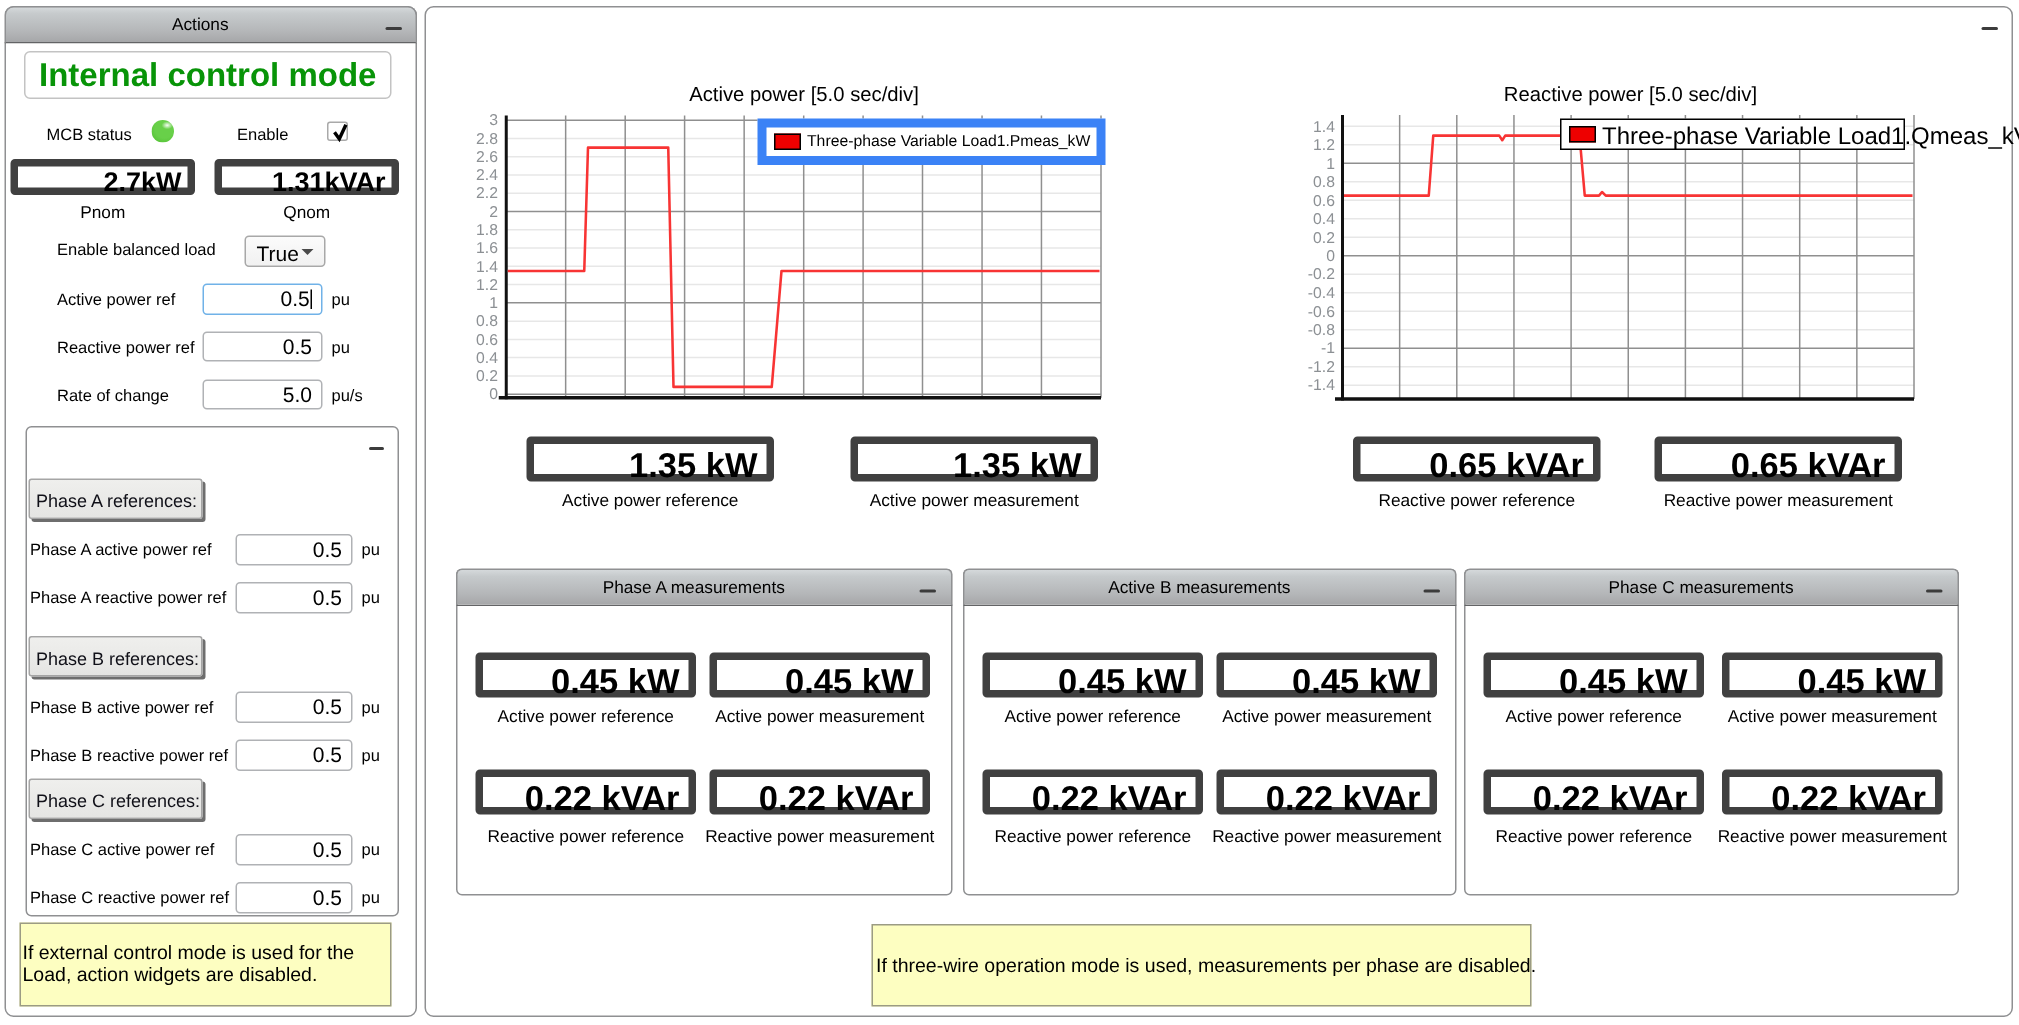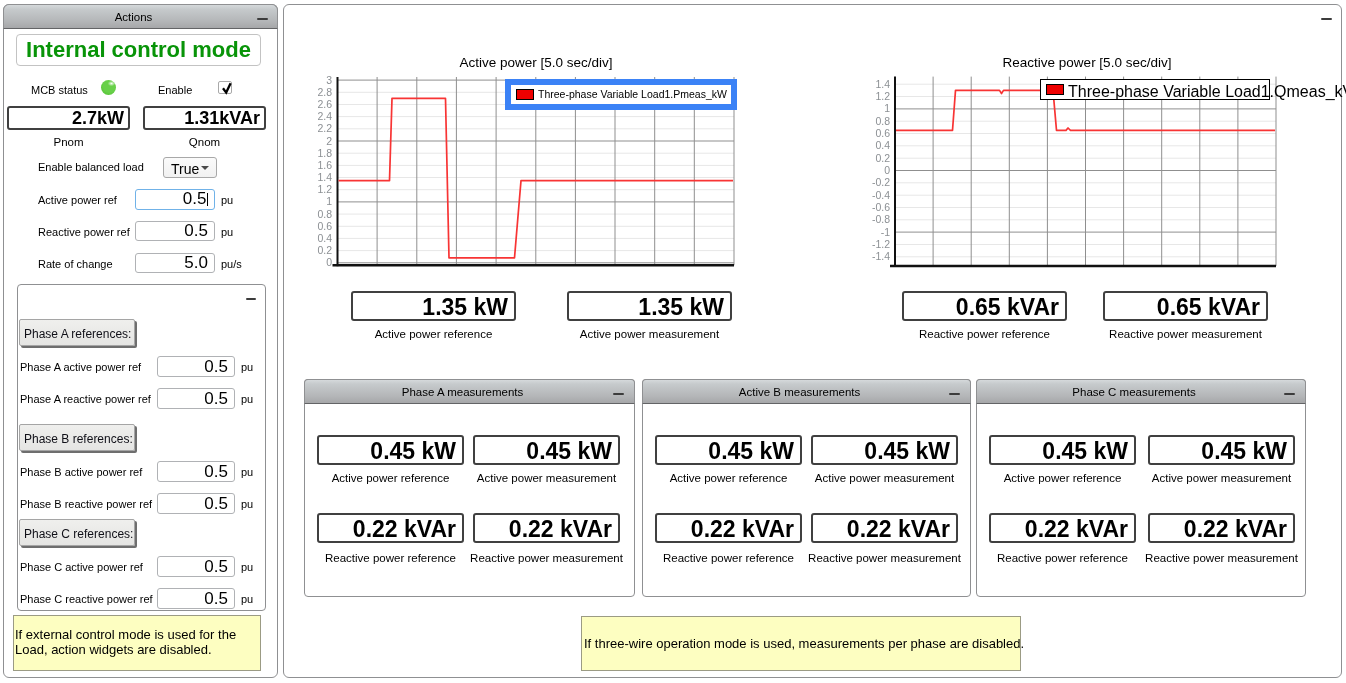--- a/index.html
+++ b/index.html
@@ -1,24 +1,24 @@
 <!DOCTYPE html>
 <html><head>
 <meta charset="utf-8">
 <style>
 html,body{margin:0;padding:0;}
 body{width:1346px;height:683px;background:#fff;font-family:"Liberation Sans",sans-serif;position:relative;overflow:hidden;}
 .abs{position:absolute;}
 .panel{position:absolute;background:#fff;border:1px solid #8f9092;border-radius:6px;}
 .phead{position:absolute;left:-1px;right:-1px;top:-1px;height:25px;border:1px solid #8f9092;border-bottom:1px solid #636466;border-radius:6px 6px 0 0;background:linear-gradient(180deg,#d5d9db 0%,#c6cacc 18%,#b4b6b8 70%,#a6a7a9 100%);text-align:center;font-size:11.5px;line-height:25px;color:#000;padding-right:14px;box-sizing:border-box;}
 .minus{position:absolute;width:11px;height:2.6px;background:#3c3c3c;border-radius:1px;}
-.vbox{position:absolute;background:#fff;border:2px solid #404040;border-radius:3px;font-weight:bold;text-align:right;color:#000;box-sizing:border-box;}
+.vbox{position:absolute;background:#fff;border:5px solid #404040;border-radius:3px;font-weight:bold;text-align:right;color:#000;box-sizing:border-box;}
 .lblc{position:absolute;font-size:11.5px;text-align:center;color:#000;white-space:nowrap;}
 .lbl{position:absolute;font-size:11px;color:#000;white-space:nowrap;}
-.inp{position:absolute;background:#fff;border:1px solid #b0b2b5;border-radius:3px;font-size:17px;text-align:right;box-sizing:border-box;padding-right:6px;}
+.inp{position:absolute;background:#fff;border:1px solid #b0b2b5;border-radius:3px;font-size:14px;text-align:right;box-sizing:border-box;padding-right:6px;}
 .btn3d{position:absolute;background:linear-gradient(#efefed,#e5e5e3);border:1px solid #a5a5a5;box-shadow:2px 2px 0 0 #6e6e6e;font-size:12px;box-sizing:border-box;border-radius:2px;white-space:nowrap;color:#101018;}
 .note{position:absolute;background:#fdfec1;border:1px solid #9b9b84;box-sizing:border-box;font-size:13px;color:#000;}
 </style>
 </head>
 <body>
 
 <div class="panel" style="left:3px;top:4px;width:273px;height:672px;">
   <div class="phead">Actions</div>
   <div class="minus" style="right:9px;top:12.5px;"></div>
 </div>

